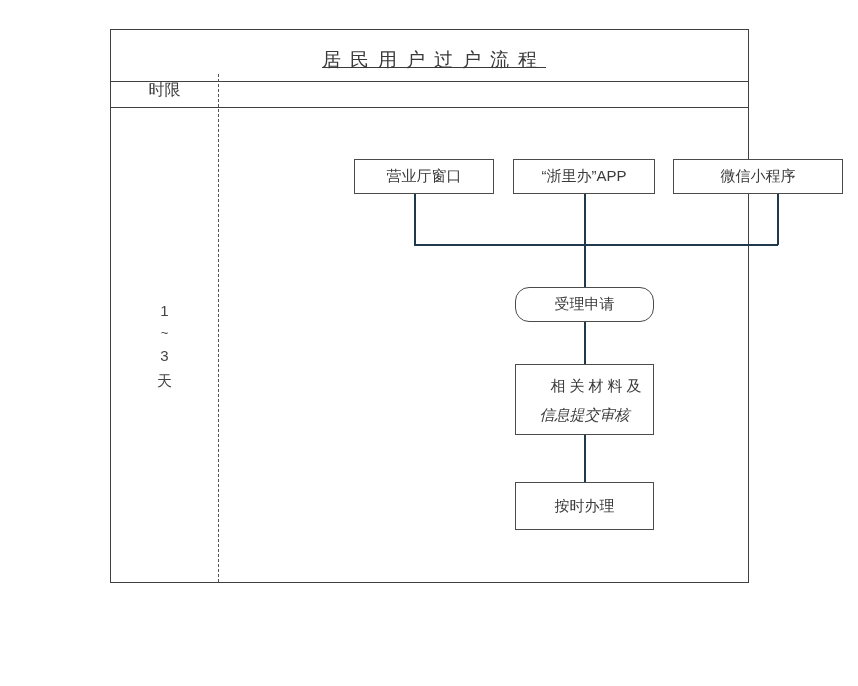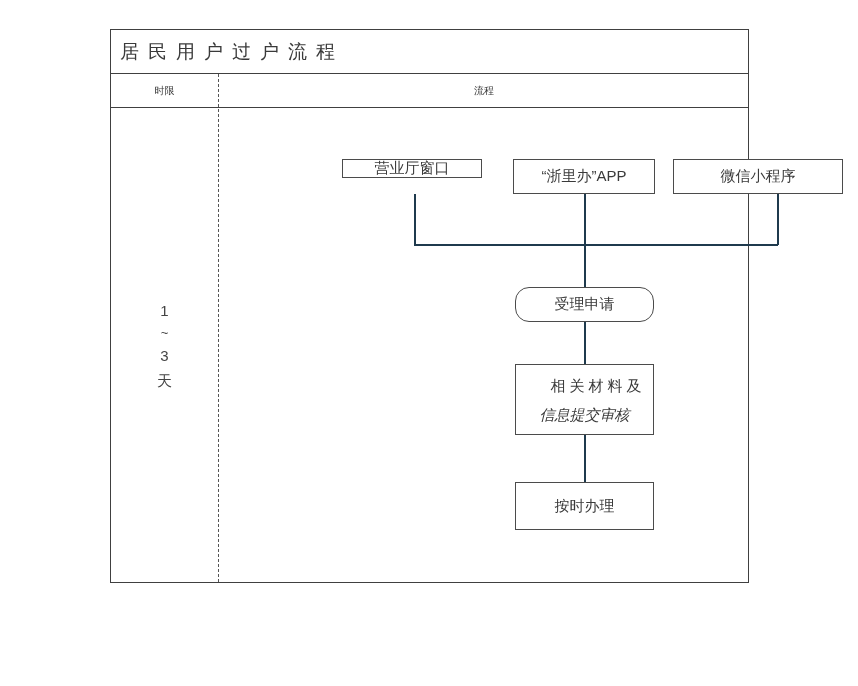--- a/index.html
+++ b/index.html
@@ -26,28 +26,29 @@
     height: 554px;  
     border: 1.4px solid #404040;
     box-sizing: border-box;
     background: #fff;
   }
 
   
   .title-row {
     position: absolute;
     left: 0;
-    top: 0;
+    top: 8px;
     width: 100%;
     height: 44px;
     border-bottom: 1.4px solid #404040;
     box-sizing: border-box;
     display: flex;
     align-items: center;
-    justify-content: flex-start;
+    justify-content: center;
+    text-decoration: underline;
   }
   .title-text {
     font-size: 19px;
     letter-spacing: 9px;
     text-indent: 9px;
     color: #3a3a3a;
     white-space: nowrap;
   }
 
   
@@ -60,21 +61,21 @@
     border-bottom: 1.4px solid #404040;
     box-sizing: border-box;
   }
   .head-cell {
     position: absolute;
     top: 0;
     height: 100%;
     display: flex;
     align-items: center;
     justify-content: center;
-    font-size: 10px;
+    font-size: 16px;
     color: #3a3a3a;
     white-space: nowrap;
     font-family: Liberation Serif, serif;
   }
   .head-cell.limit { left: 0; width: 107px; }
   .head-cell.flow  { left: 107px; right: 0; width: 532px; }
 
   
   .col-divider {
     position: absolute;
@@ -131,21 +132,21 @@
     align-items: center;
     justify-content: center;
     font-size: 15px;
     color: #3a3a3a;
     white-space: nowrap;
     z-index: 3;
   }
   .node .line2 { display: block; font-style: italic; }
 
   
-  .node.n-hall    { left: 124px; top: 51px; width: 140px; height: 19px; }
+  .node.n-hall    { left: 136px; top: 51px; width: 140px; height: 35px; }
   .node.n-app     { left: 295px; top: 51px; width: 142px; height: 35px; }
   .node.n-wechat  { left: 455px; top: 51px; width: 170px; height: 35px; }
 
   .node.n-accept  { left: 297px; top: 179px; width: 139px; height: 35px; border-radius: 14px; }
   .node.n-review  { left: 297px; top: 256px; width: 139px; height: 71px;
                     font-size: 15px; line-height: 29px; }
   .node.n-review .line1 { letter-spacing: 4px; text-indent: 4px; margin-left: 23px; }
   .node.n-handle  { left: 297px; top: 374px; width: 139px; height: 48px; }
 
   
@@ -171,21 +172,20 @@
 <body>
 
 <div class="sheet">
 
   <div class="title-row">
     <div class="title-text">居民用户过户流程</div>
   </div>
 
   <div class="head-row">
     <div class="head-cell limit">时限</div>
-    <div class="head-cell flow">流程</div>
   </div>
 
   <div class="col-divider"></div>
 
   <div class="body-area">
 
     <div class="duration">
       <span>1</span>
       <span class="tilde">~</span>
       <span>3</span>

